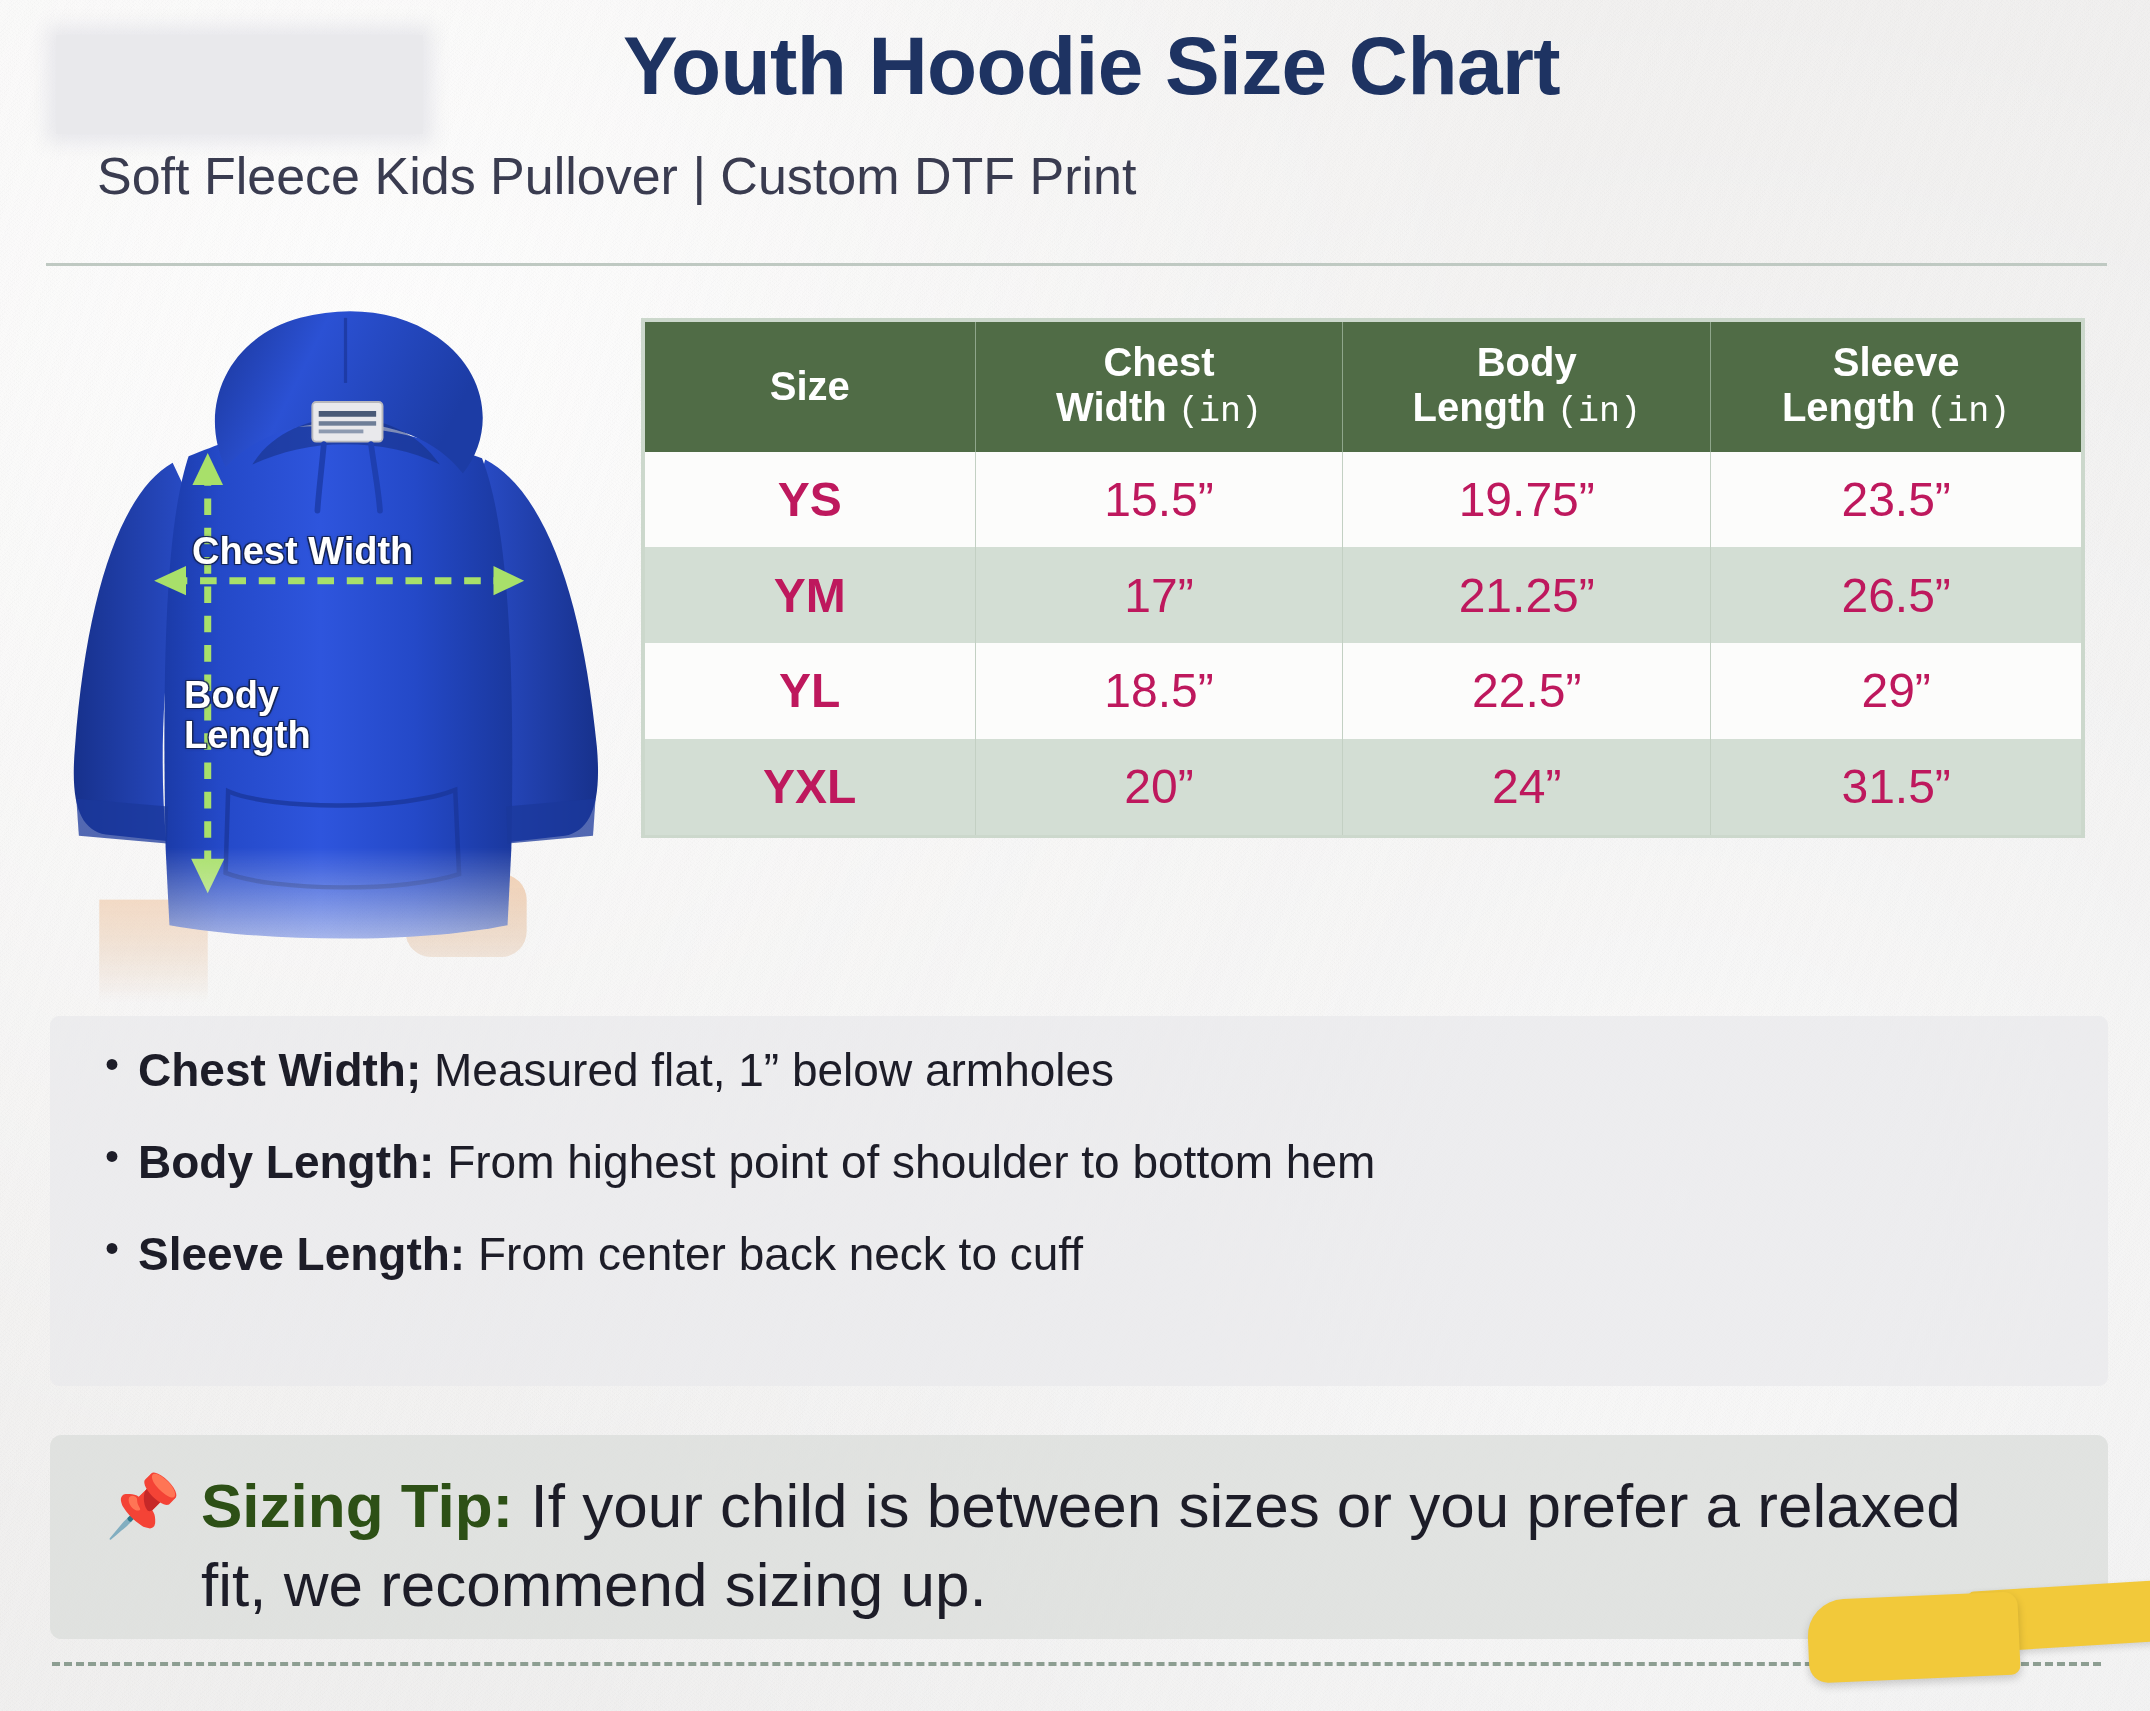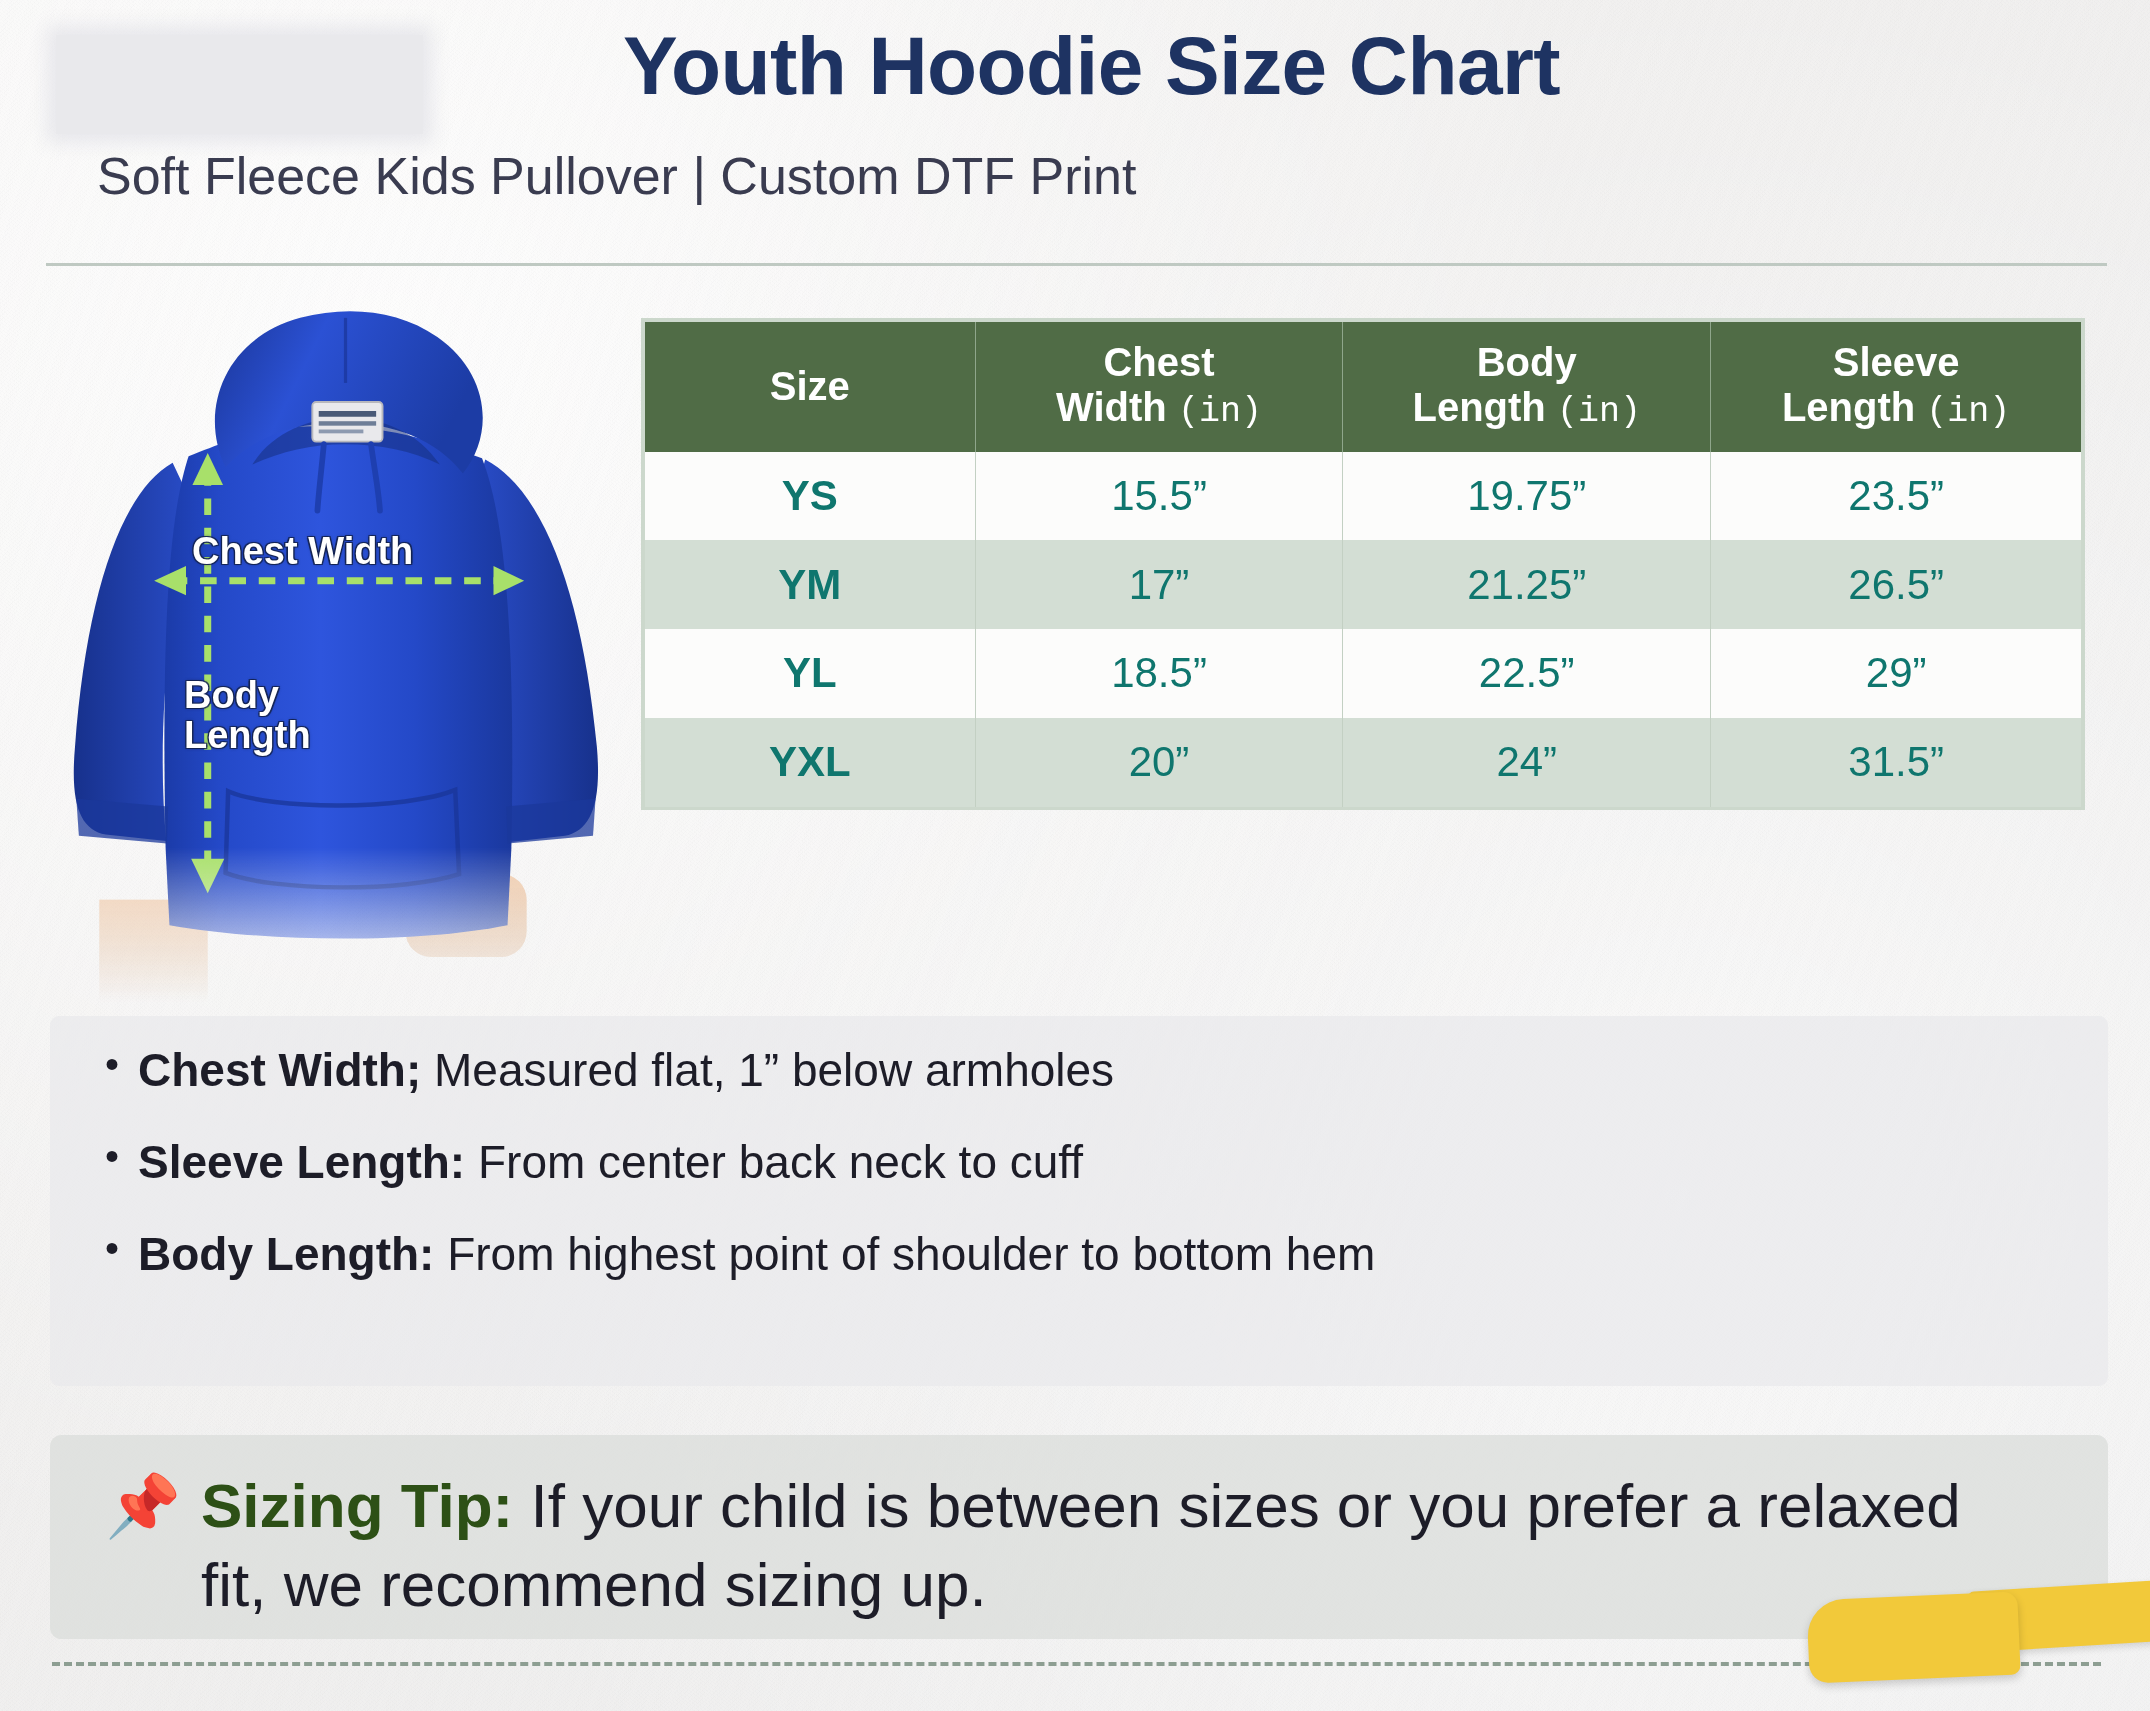--- a/index.html
+++ b/index.html
@@ -135,22 +135,22 @@
     font-weight: bold;
     text-align: center;
     line-height: 1.13;
     border-right: 1.9px solid #8fa68b;
     vertical-align: middle;
   }
   table.size-table thead th:last-child { border-right: none; }
   .unit { font-weight: normal; font-size: 35px; font-family: Liberation Mono, monospace; }
 
   table.size-table tbody td {
-    font-size: 42px;
-    color: #0f766e;
+    font-size: 48px;
+    color: #be185d;
     text-align: center;
     padding: 20.4px 6.4px;
     border-right: 1.9px solid #c3d0c3;
     background: #fcfcfb;
   }
   table.size-table tbody td:last-child { border-right: none; }
   table.size-table tbody td.size-cell { font-weight: bold; }
   table.size-table tbody tr.alt td { background: #d3ded4; }
 
   
@@ -404,24 +404,24 @@
       </tbody>
     </table>
   </div>
 
   <div id="bullets-panel">
     <ul id="bullet-list">
       <li>
         <span class="bl-term">Chest Width;</span><span> Measured flat, 1” below armholes</span>
       </li>
       <li>
-        <span class="bl-term">Sleeve Length:</span><span> From center back neck to cuff</span>
+        <span class="bl-term">Body Length:</span><span> From highest point of shoulder to bottom hem</span>
       </li>
       <li>
-        <span class="bl-term">Body Length:</span><span> From highest point of shoulder to bottom hem</span>
+        <span class="bl-term">Sleeve Length:</span><span> From center back neck to cuff</span>
       </li>
     </ul>
   </div>
 
   <div id="tip-panel">
     <div id="pin-icon">📌</div>
     <div id="tip-text">
       <span id="tip-label">Sizing Tip:</span><span> If your child is between sizes or you prefer a relaxed fit, we recommend sizing up.</span>
     </div>
   </div>

